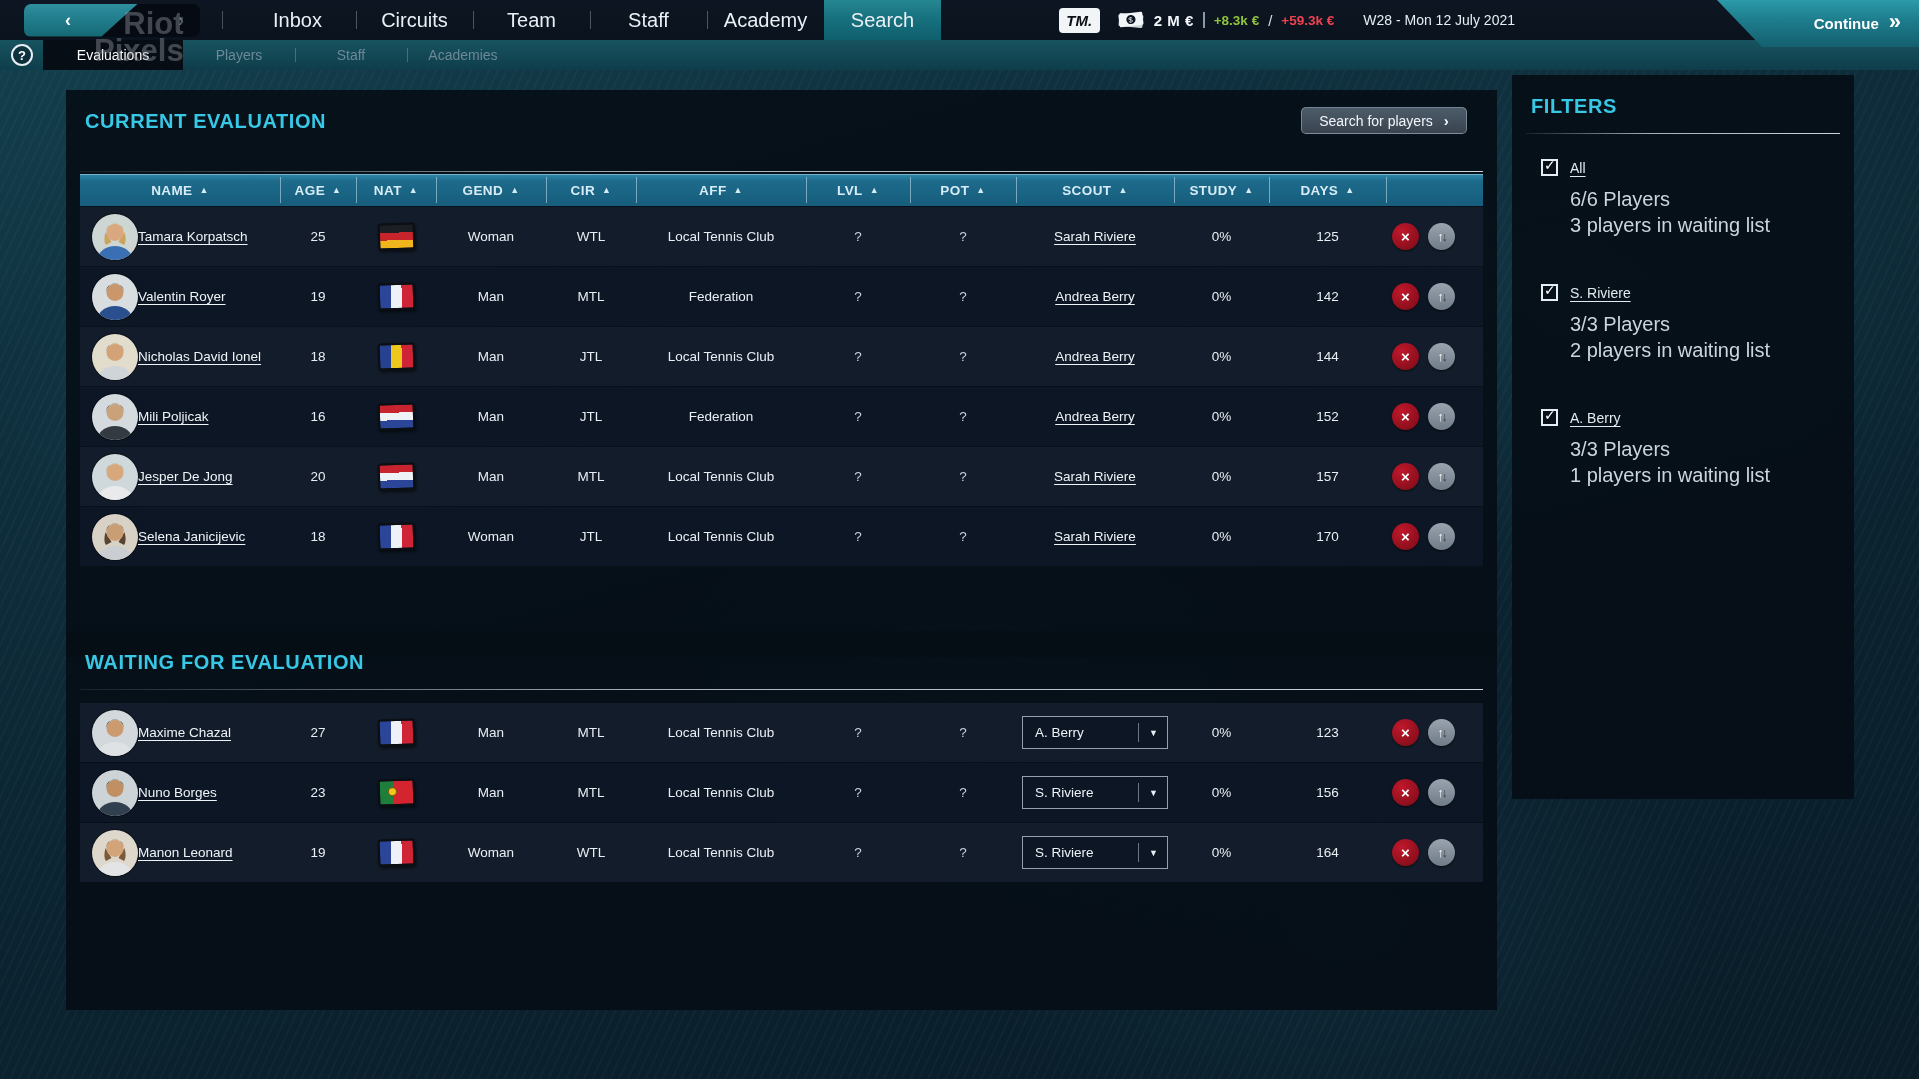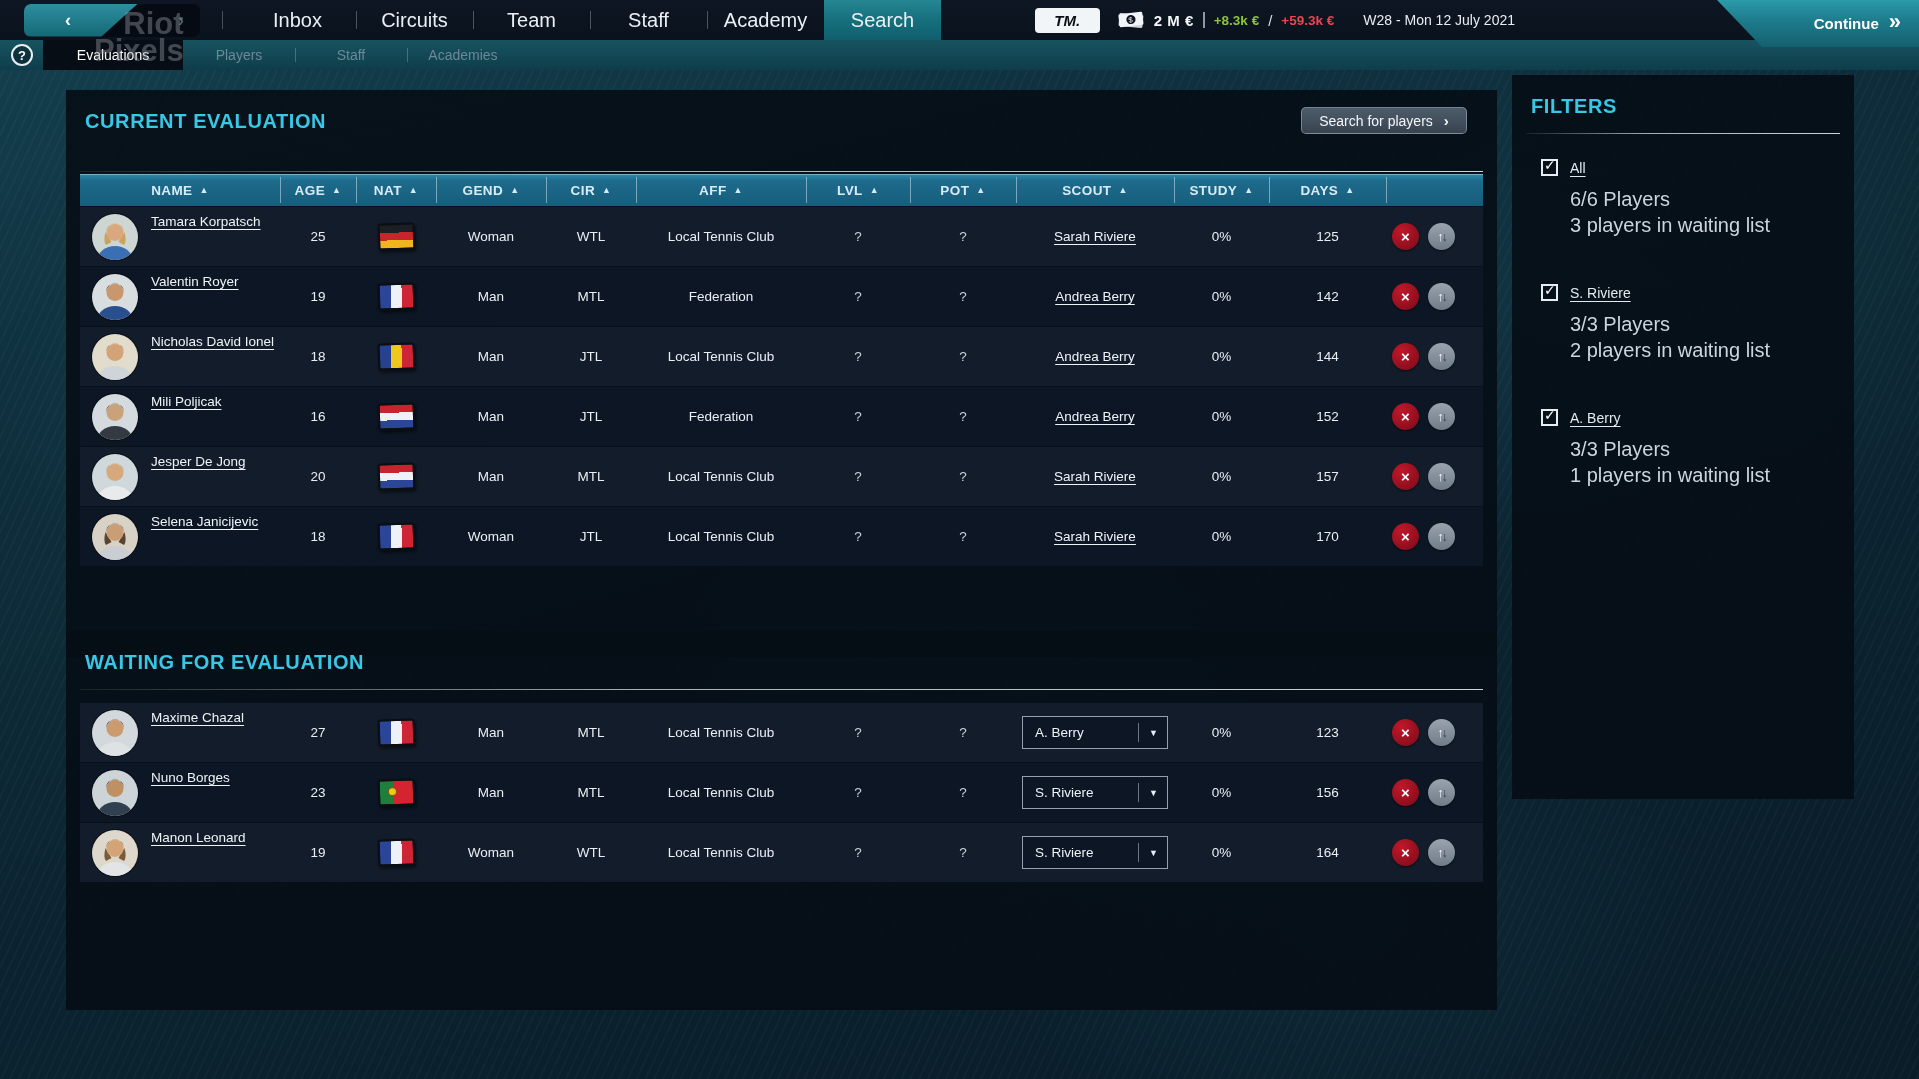--- a/index.html
+++ b/index.html
@@ -36,21 +36,21 @@
   .fwd-btn{position:absolute;right:16px;color:#4d5a67;font-weight:bold;font-size:18px;cursor:pointer;}
   .topbar-sep{width:1px;height:18px;background:rgba(255,255,255,.25);margin-left:22px;}
   .top-tabs{display:flex;height:40px;margin-left:16px;}
   .top-tab{width:117px;height:40px;display:flex;align-items:center;justify-content:center;
     color:#e9eff5;font-size:20px;position:relative;cursor:pointer;}
   .top-tab:not(:first-child)::before{content:'';position:absolute;left:0;top:11px;width:1px;height:18px;
     background:rgba(255,255,255,.28);}
   .top-tab.active{background:linear-gradient(180deg,#258791 0%,#17717e 45%,#0f5f6e 100%);}
   .top-tab.active::before{display:none;}
   .status{margin-left:auto;display:flex;align-items:center;gap:9px;padding-right:404px;}
-  .tm-logo{width:65px;height:25px;background:#f2f5f7;border-radius:4px;color:#0a0f16;
+  .tm-logo{width:41px;height:25px;background:#f2f5f7;border-radius:4px;color:#0a0f16;
     font-weight:bold;font-style:italic;font-size:15px;display:flex;align-items:center;justify-content:center;}
   .money-ic{margin-left:8px;}
   .balance{font-size:15px;font-weight:bold;color:#f4f7fa;letter-spacing:.5px;}
   .pipe{width:2px;height:16px;background:#8b98a5;}
   .gain{color:#8fc43c;font-size:13.5px;font-weight:bold;}
   .slash{color:#d6dee6;font-size:15px;}
   .loss{color:#f04352;font-size:13.5px;font-weight:bold;}
   .date{font-size:14px;color:#e6edf3;margin-left:20px;white-space:nowrap;}
   .continue-btn{position:absolute;right:0;top:0;width:202px;height:47px;cursor:pointer;
     background:linear-gradient(180deg,#2b9aaa 0%,#1d7b8b 45%,#14606f 100%);
@@ -98,21 +98,21 @@
     color:#d7ecf6;font-size:13.5px;font-weight:bold;letter-spacing:.4px;position:relative;cursor:pointer;}
   .hcell.sep-l::before{content:'';position:absolute;left:0;top:3px;bottom:3px;width:1px;
     background:rgba(215,235,245,.5);}
   .sort{font-size:9px;color:#d5ecf7;}
   .rows{position:absolute;left:14px;right:14px;top:117px;}
   .rows-waiting{top:72px;}
   .row{height:59px;margin-bottom:1px;font-size:13.5px;color:#e9eef4;}
   .row.odd{background:#131c2a;}
   .row.even{background:#0d1624;}
   .cell{text-align:center;}
-  .cell-name{display:flex;gap:13px;padding-left:12px;text-align:left;}
+  .cell-name{display:flex;align-items:center;padding-left:12px;text-align:left;}
   .avatar{width:46px;height:46px;border-radius:50%;overflow:hidden;flex-shrink:0;
     box-shadow:0 0 0 1px rgba(0,0,0,.4);}
   .avatar svg{display:block;}
   .player-link,.scout-link{text-decoration:underline;text-underline-offset:3px;color:#eef3f7;cursor:pointer;}
   .qmark{color:#c9d1da;}
   
   .flag{width:33px;height:23px;border:2px solid #0b0e13;border-radius:3px;margin:0 auto;
     box-shadow:1px 2px 3px rgba(0,0,0,.55);transform:rotate(-2deg);position:relative;box-sizing:content-box;}
   .flag-de{background:linear-gradient(180deg,#1b1f24 0 33%,#c8242c 33% 66%,#f0b41c 66%);}
   .flag-fr{background:linear-gradient(90deg,#2b4598 0 33%,#eef1f5 33% 66%,#ce2436 66%);}

